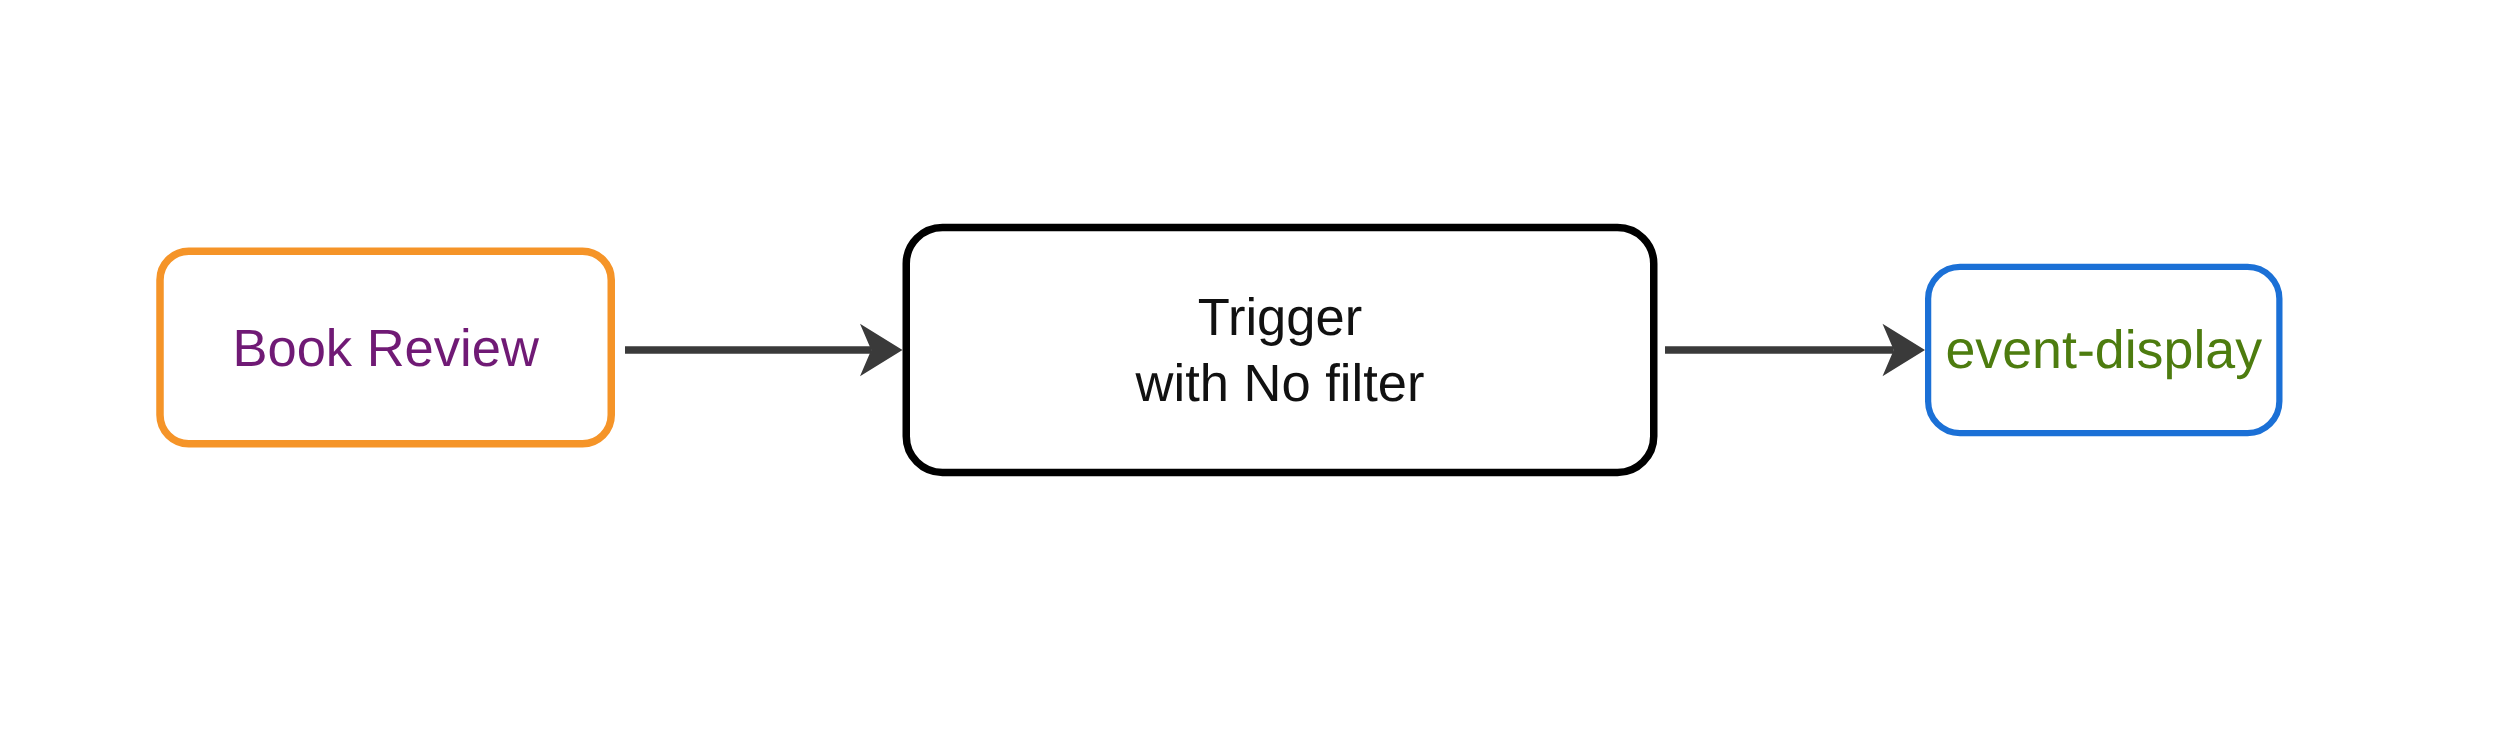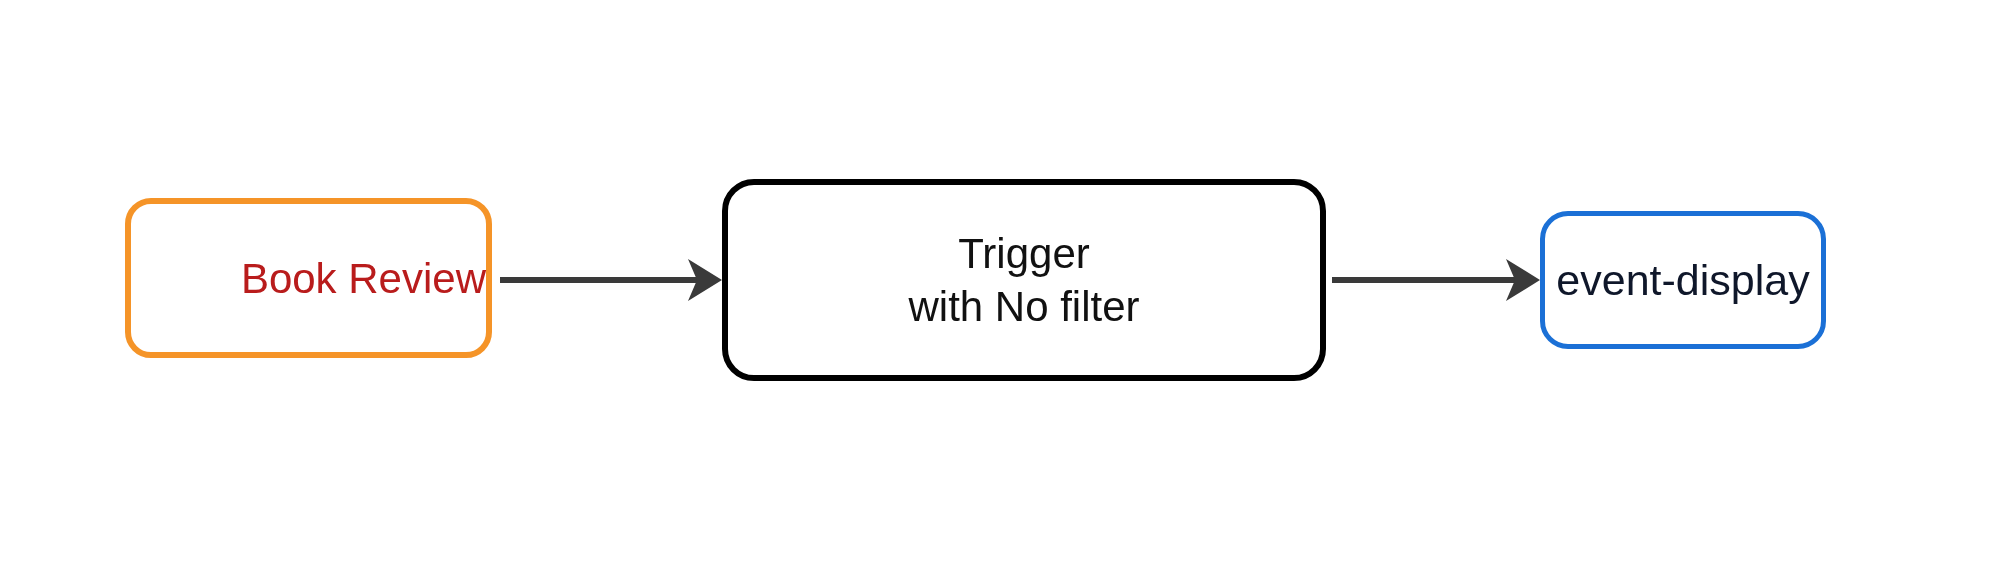--- a/index.html
+++ b/index.html
@@ -80,26 +80,26 @@
     <g class="edge">
       <line x1="500" y1="280" x2="697" y2="280" stroke-width="6" stroke="#3a3a3a"></line>
       <polygon points="722,280 688,259 697,280 688,301" fill="#3a3a3a"></polygon>
     </g>
     <g class="edge">
       <line x1="1332" y1="280" x2="1515" y2="280" stroke-width="6" stroke="#3a3a3a"></line>
       <polygon points="1540,280 1506,259 1515,280 1506,301" fill="#3a3a3a"></polygon>
     </g>
   </svg>
 
-  <div class="node node-broker" style="border-color: rgb(245, 148, 40); color: #b91c1c; align-items: flex-end;">
+  <div class="node node-broker" style="border-color: rgb(245, 148, 40); color: #701a75;">
     <span class="line">Book Review</span>
   </div>
 
   <div class="node node-trigger" style="border-color: rgb(0, 0, 0); color: rgb(17, 17, 17);">
     <span class="line">Trigger</span>
     <span class="line">with No filter</span>
   </div>
 
-  <div class="node node-event-display" style="border-color: rgb(27, 112, 214); color: #0f172a;">
+  <div class="node node-event-display" style="border-color: rgb(27, 112, 214); color: #4d7c0f;">
     <span class="line">event-display</span>
   </div>
 
 </div>
 
 </body></html>

